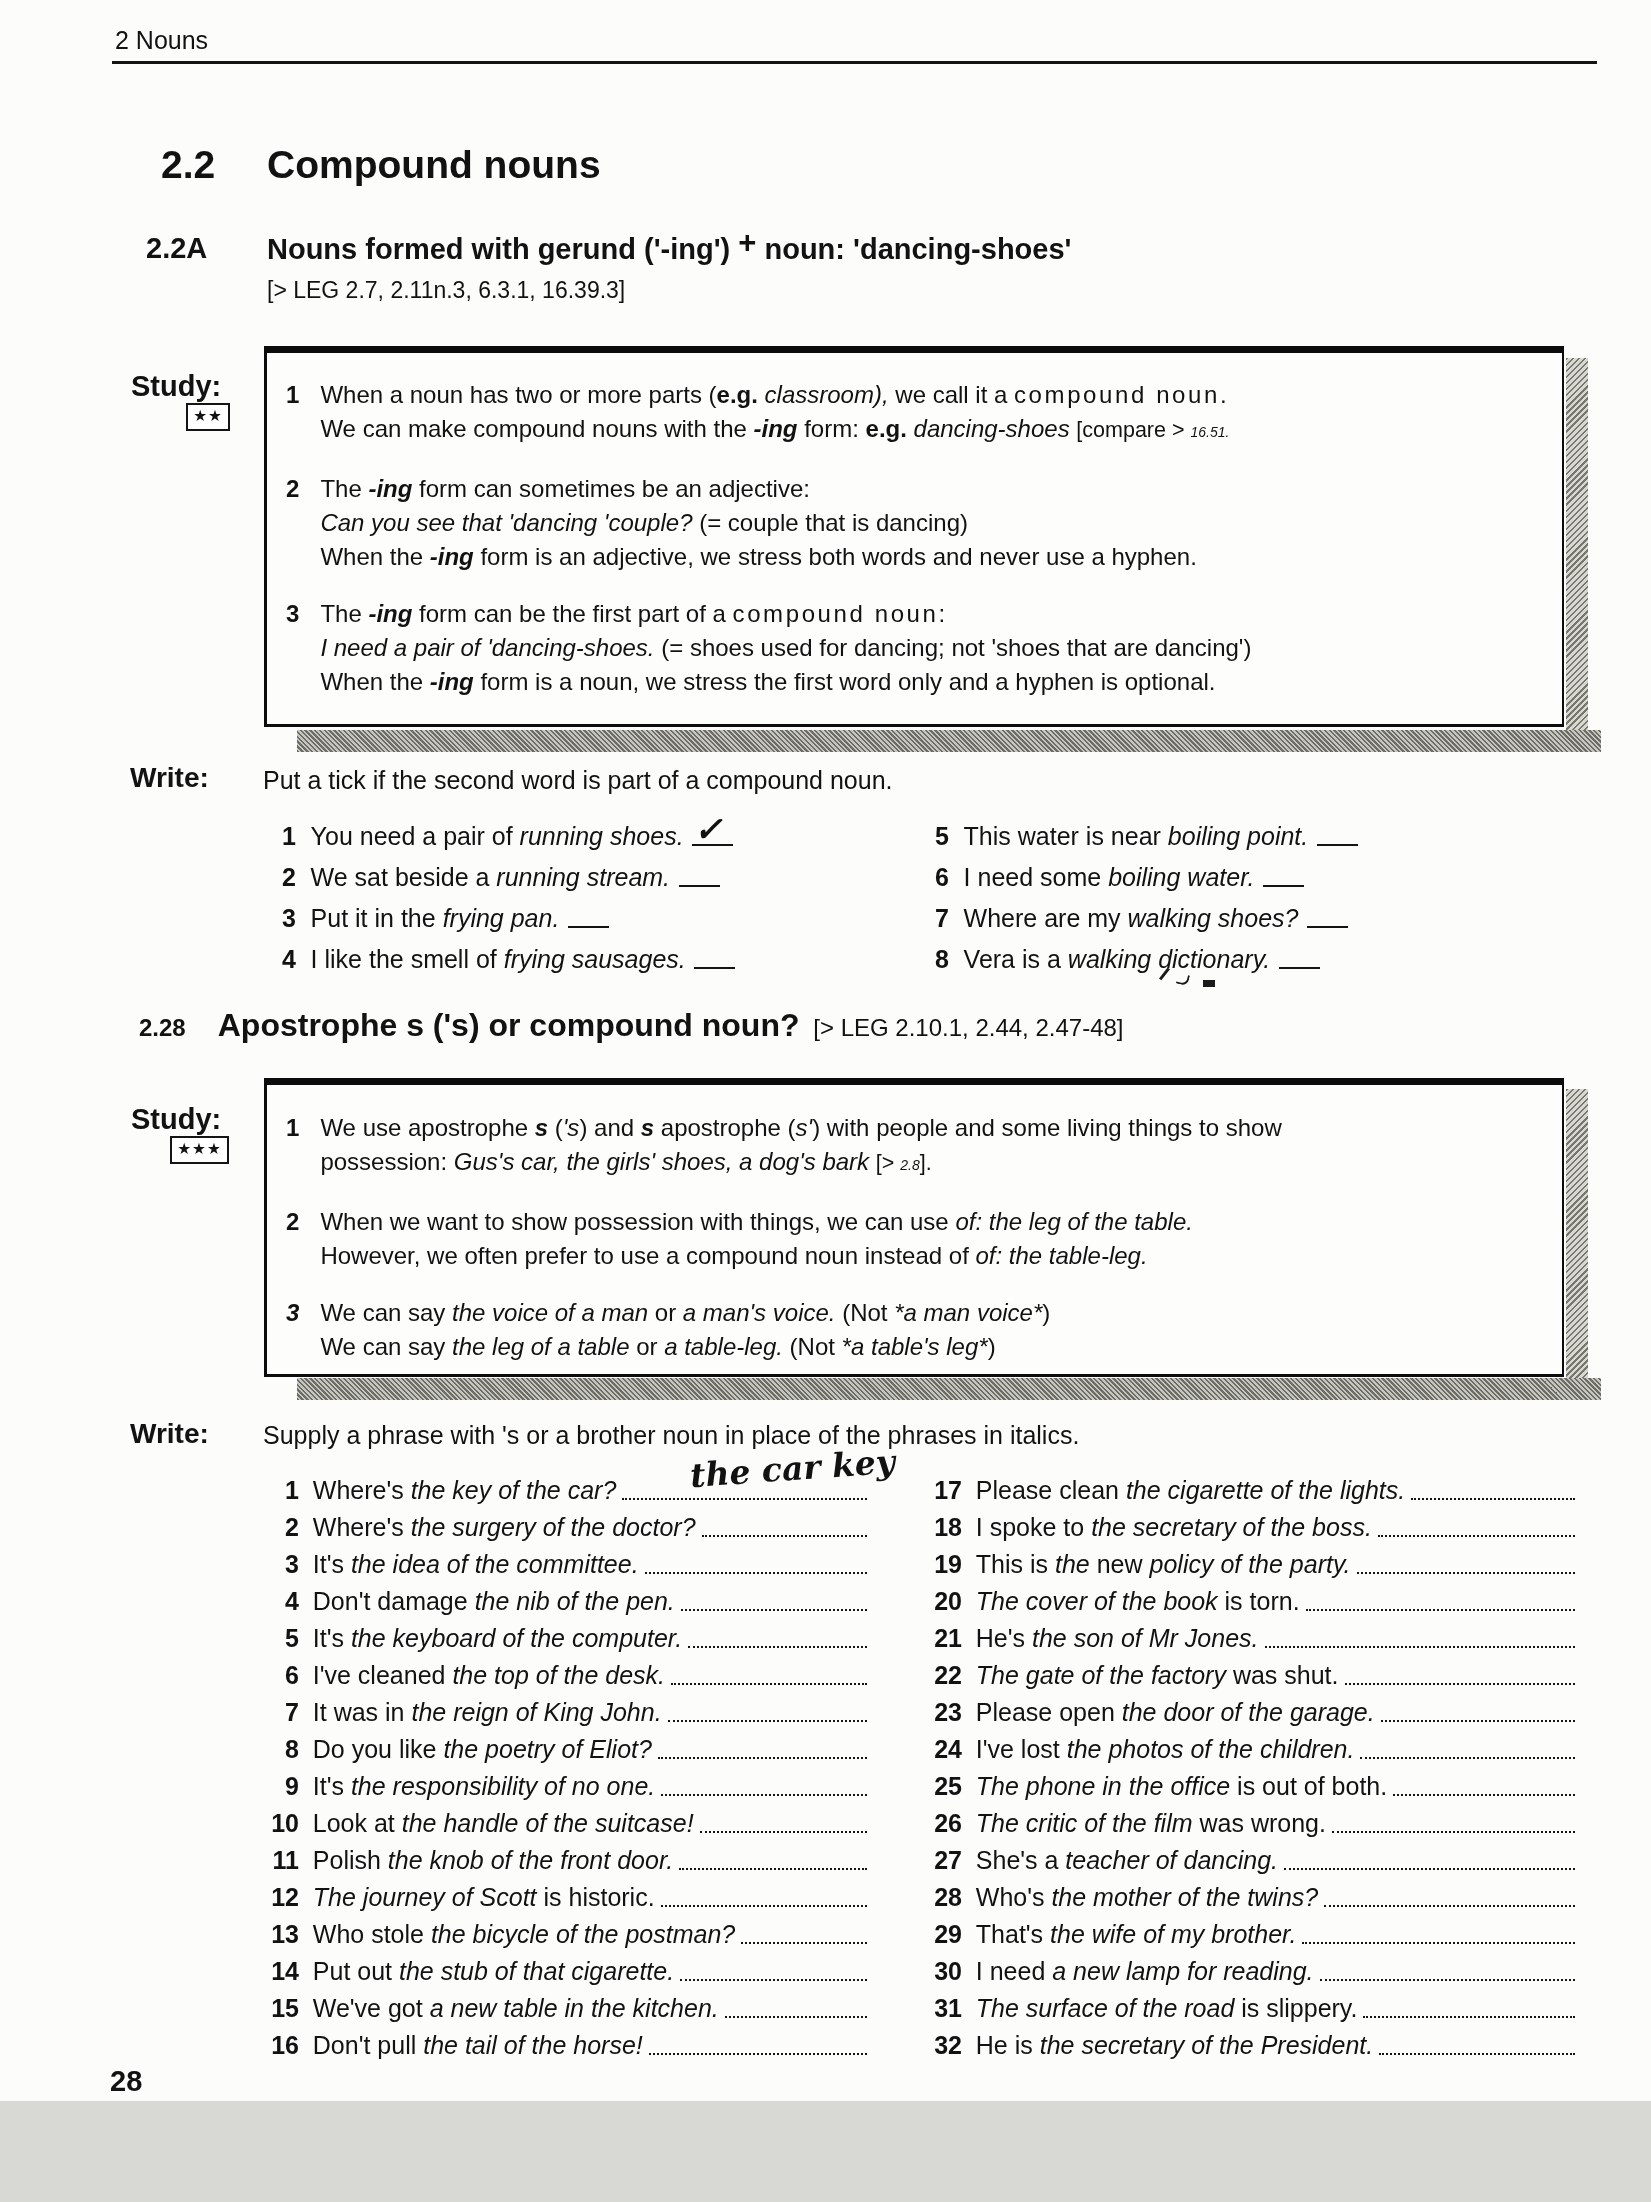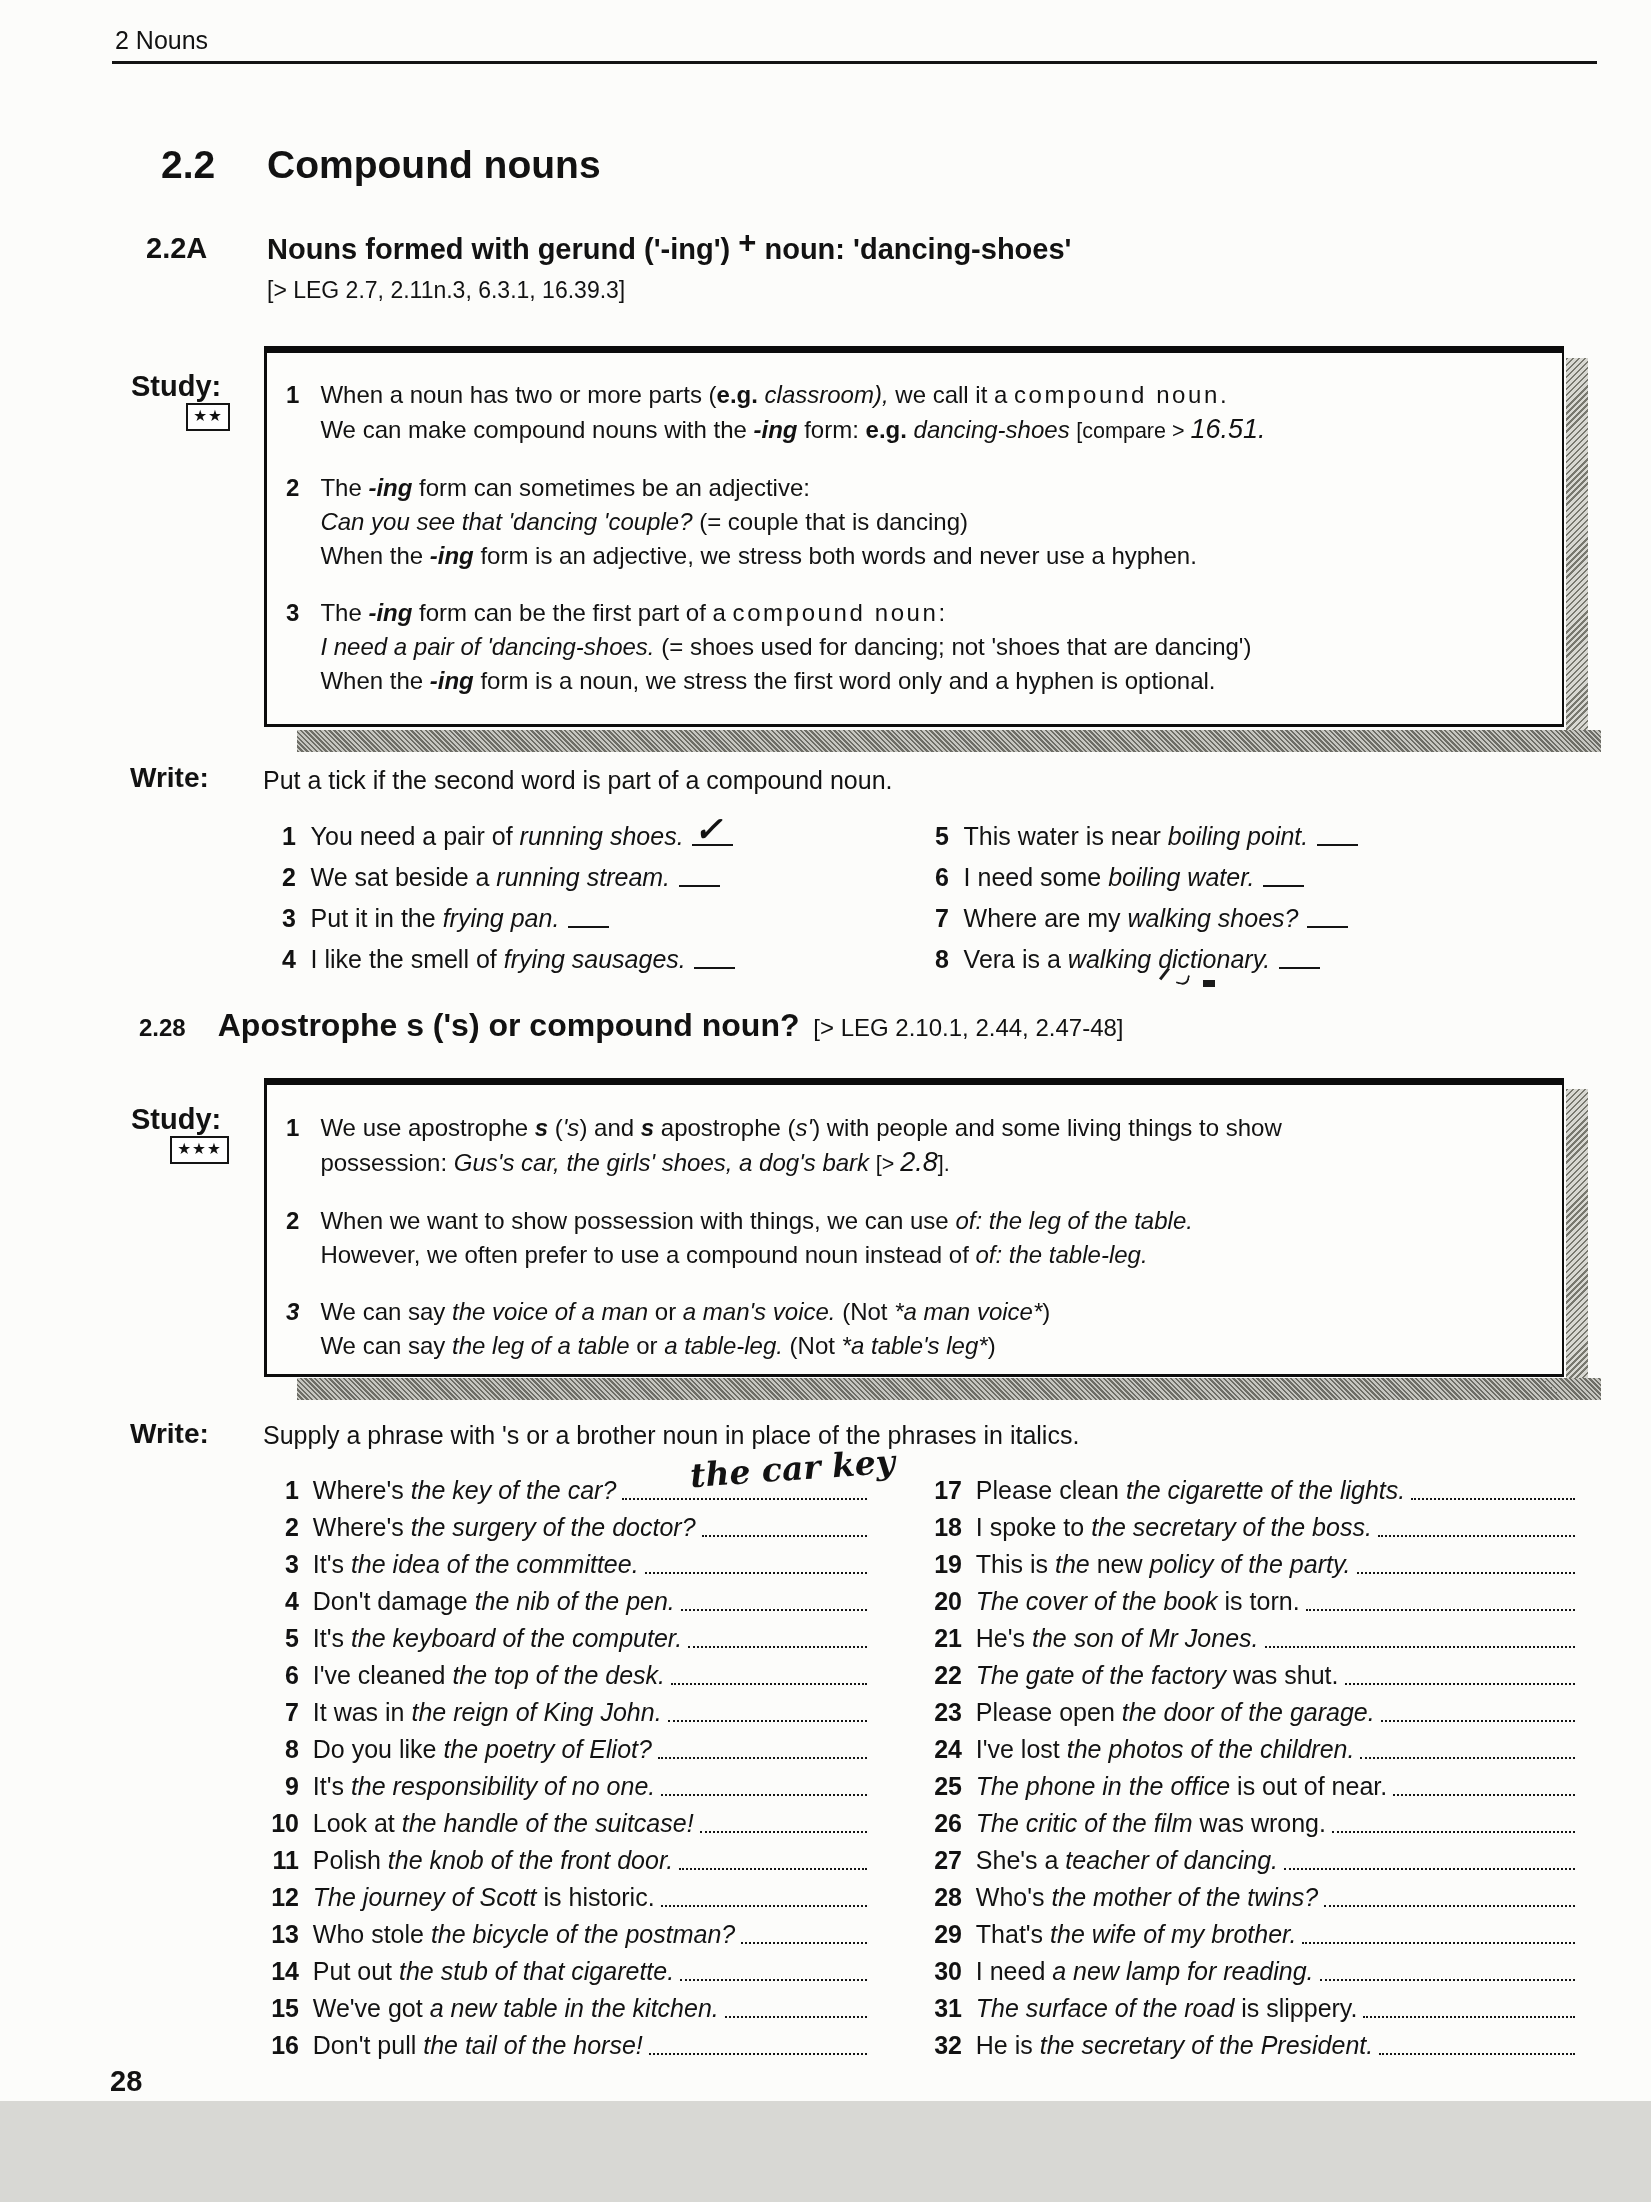--- a/index.html
+++ b/index.html
@@ -4,21 +4,21 @@
 <style>
   html,body{margin:0;padding:0;background:#d8d8d4;}
   #page{position:relative;width:1652px;height:2101px;background:#fcfcfa;
         font-family:"Liberation Sans",sans-serif;color:#121212;overflow:hidden;}
   .abs{position:absolute;}
   .it{font-style:italic;}
   .bd{font-weight:700;}
   .bi{font-weight:700;font-style:italic;}
   .sp{letter-spacing:2.6px;}
   .sm{font-size:21.5px;}
-  .smi{font-size:27px;font-style:italic;}
+  .smi{font-size:14px;font-style:italic;}
 
   
   #hdr{left:115px;top:26px;font-size:25px;}
   #rule{left:112px;top:61px;width:1485px;height:3.4px;background:#141414;}
 
   
   #sec-num{left:161px;top:143px;font-size:39px;font-weight:700;}
   #sec-title{left:267px;top:143px;font-size:39px;font-weight:700;}
   #suba-num{left:146px;top:232px;font-size:29px;font-weight:700;}
   #suba-title{left:267px;top:231px;font-size:29px;font-weight:700;}
@@ -341,21 +341,21 @@
         <span class="t"><span>Please open </span><span class="it">the door of the garage.</span></span>
         <span class="lead"></span>
       </div>
       <div class="ex2-row">
         <span class="n">24</span>
         <span class="t"><span>I've lost </span><span class="it">the photos of the children.</span></span>
         <span class="lead"></span>
       </div>
       <div class="ex2-row">
         <span class="n">25</span>
-        <span class="t"><span class="it">The phone in the office</span><span> is out of near.</span></span>
+        <span class="t"><span class="it">The phone in the office</span><span> is out of both.</span></span>
         <span class="lead"></span>
       </div>
       <div class="ex2-row">
         <span class="n">26</span>
         <span class="t"><span class="it">The critic of the film</span><span> was wrong.</span></span>
         <span class="lead"></span>
       </div>
       <div class="ex2-row">
         <span class="n">27</span>
         <span class="t"><span>She's a </span><span class="it">teacher of dancing.</span></span>

